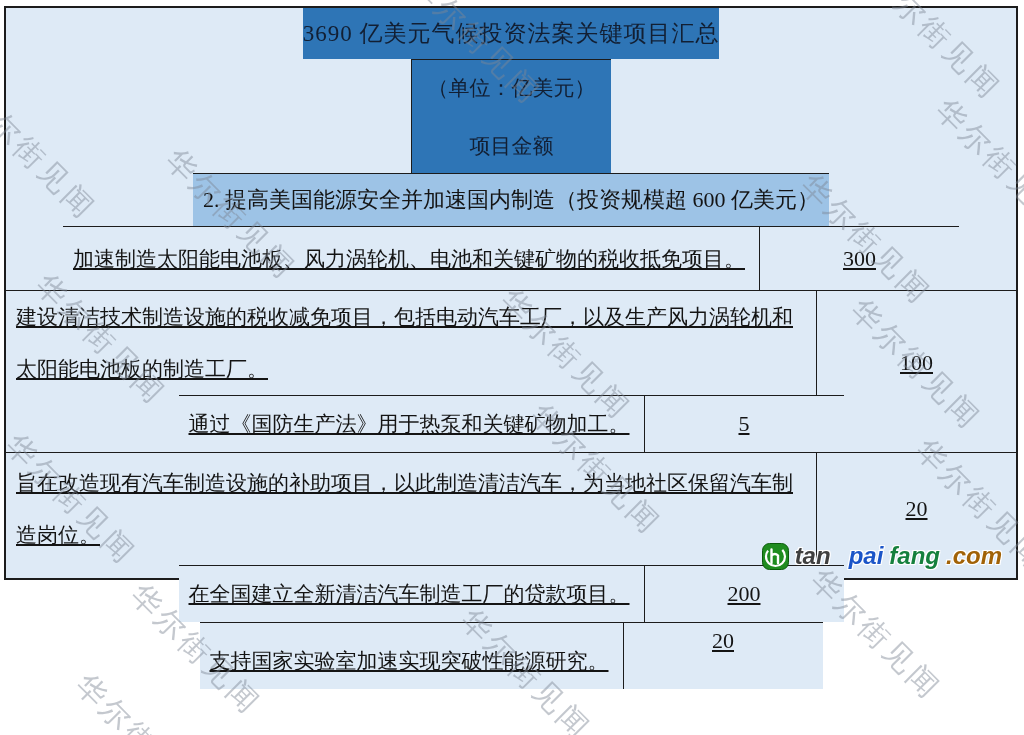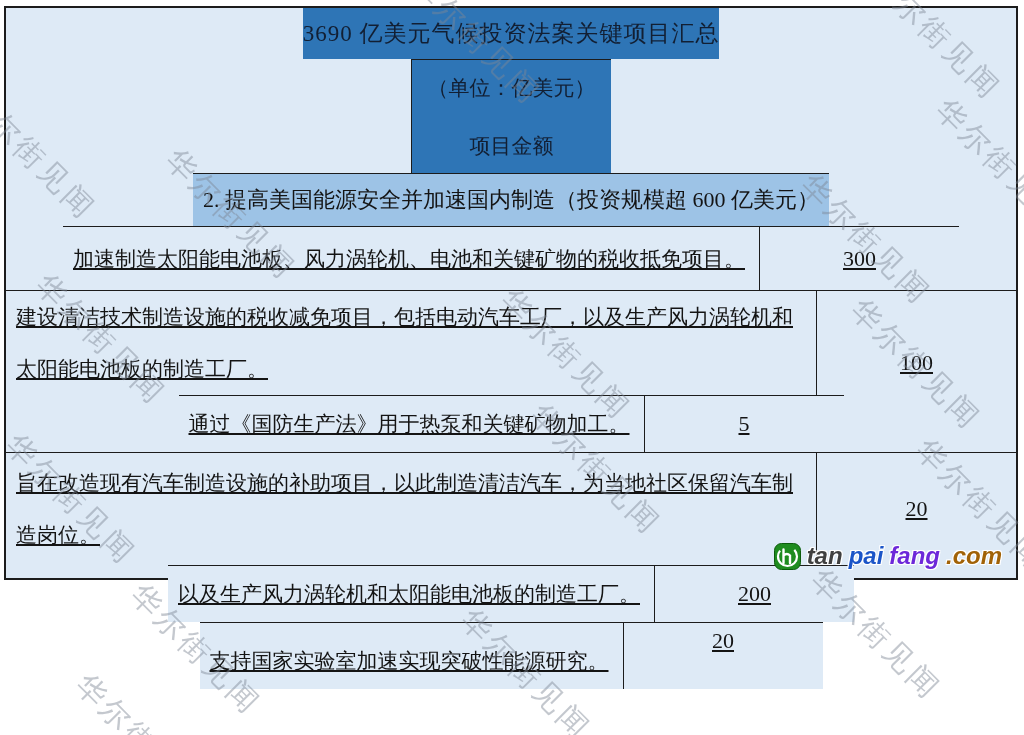--- a/index.html
+++ b/index.html
@@ -89,38 +89,38 @@
     <div class="cell content-cell">通过《国防生产法》用于热泵和关键矿物加工。</div>
     <div class="cell amount-cell">5</div>
   </div>
 
   <div class="row body-row" style="height:113px">
     <div class="cell content-cell">旨在改造现有汽车制造设施的补助项目，以此制造清洁汽车，为当地社区保留汽车制造岗位。</div>
     <div class="cell amount-cell">20</div>
   </div>
 
   <div class="row body-row" style="height:57px">
-    <div class="cell content-cell">以及生产风力涡轮机和太阳能电池板的制造工厂。</div>
+    <div class="cell content-cell">在全国建立全新清洁汽车制造工厂的贷款项目。</div>
     <div class="cell amount-cell">200</div>
   </div>
 
   <div class="row body-row" style="flex:1">
     <div class="cell content-cell" style="align-items:flex-start;padding-top:12px">支持国家实验室加速实现突破性能源研究。</div>
     <div class="cell amount-cell" style="padding-bottom:30px">20</div>
   </div>
 
   <div class="logo">
     <svg width="27" height="27" viewBox="0 0 27 27">
       <rect x="0.5" y="0.5" width="26" height="26" rx="7" fill="#1f8c1f" stroke="#0c5c0c"></rect>
       <circle cx="13.5" cy="13.5" r="9.5" fill="none" stroke="#ffffff" stroke-width="2.2" stroke-dasharray="44 16" stroke-dashoffset="8"></circle>
       <path d="M9.5 6.5 L9.5 20 M9.5 12.5 Q13 9.5 16 12.5 L16 20" fill="none" stroke="#ffffff" stroke-width="2.4" stroke-linecap="round"></path>
     </svg>
     <span class="seg" style="color: #404040;">tan</span>
-      <span class="seg" style="color: rgb(27, 85, 200);">pai</span>
-      <span class="seg" style="color: #6d28d9;">fang</span>
+      <span class="seg" style="color: rgb(27, 85, 200); margin-left: 12px;">pai</span>
+      <span class="seg" style="color: #15803d;">fang</span>
       <span class="seg" style="color: #a16207;">.com</span>
   </div>
 </div>
 
 <span class="wm" style="left:-15px;top:80px">华尔街见闻</span>
 <span class="wm" style="left:430px;top:-35px">华尔街见闻</span>
 <span class="wm" style="left:890px;top:-40px">华尔街见闻</span>
 <span class="wm" style="left:955px;top:90px">华尔街见闻</span>
 <span class="wm" style="left:185px;top:140px">华尔街见闻</span>
 <span class="wm" style="left:820px;top:165px">华尔街见闻</span>

